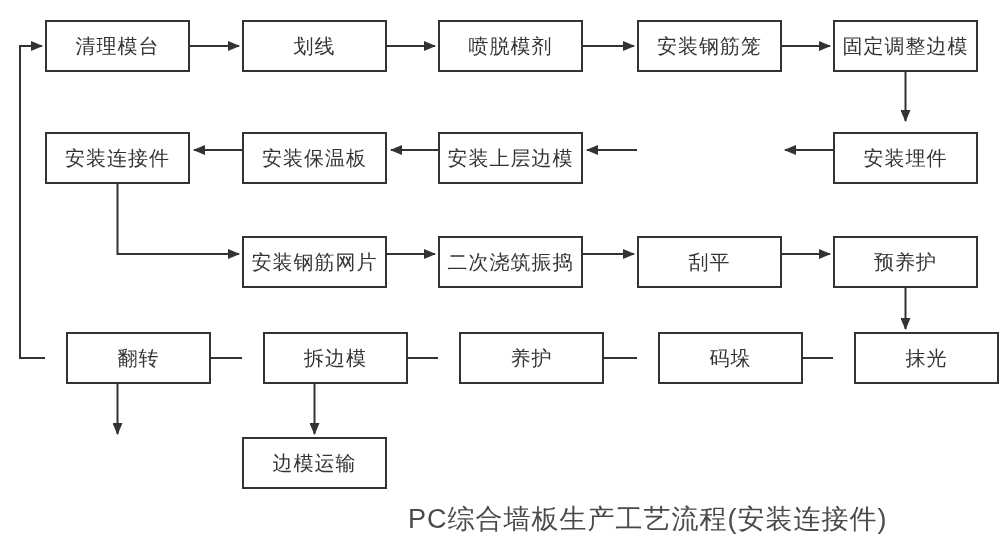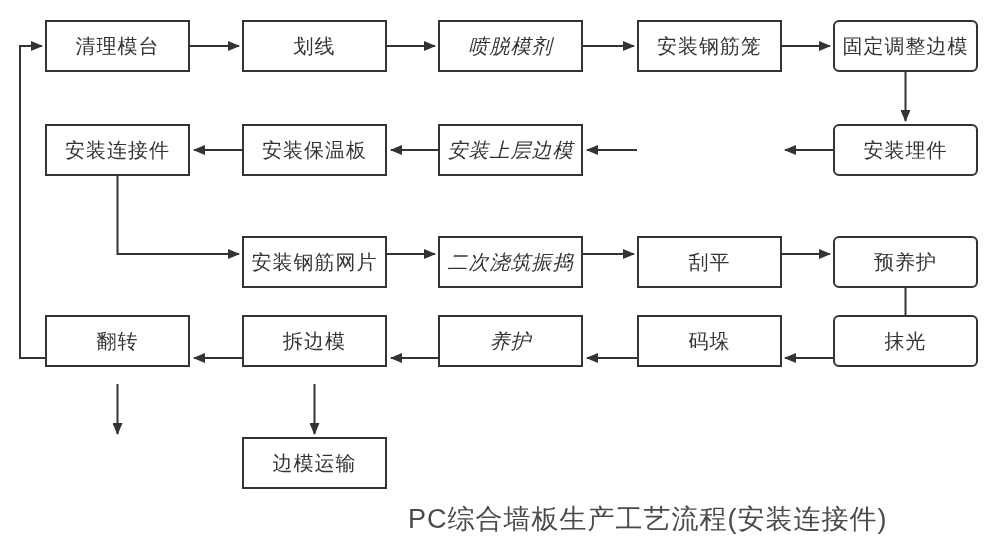--- a/index.html
+++ b/index.html
@@ -33,28 +33,28 @@
     font-size: 20px;
     letter-spacing: 1px;
     display: flex;
     align-items: center;
     justify-content: center;
     white-space: nowrap;
   }
   
   .c1 { left: 45px; }
   .c2 { left: 242px; }
-  .c3 { left: 438px; font-style: italic; }
+  .c3 { left: 438px; }
   .c4 { left: 637px; }
-  .c5 { left: 833px; border-radius: 6px; }
+  .c5 { left: 833px; }
   
   .r1 { top: 20px; }
-  .r2 { top: 124px; }
+  .r2 { top: 132px; }
   .r3 { top: 228px; margin-top: 8px; }
-  .r4 { top: 315px; }
+  .r4 { top: 332px; margin-left: 21px; }
   .r5 { top: 437px; }
   .caption {
     position: absolute;
     left: 408px;
     top: 501px;
     font-size: 27px;
     color: #4a4a4a;
     letter-spacing: 1px;
     white-space: nowrap;
   }

